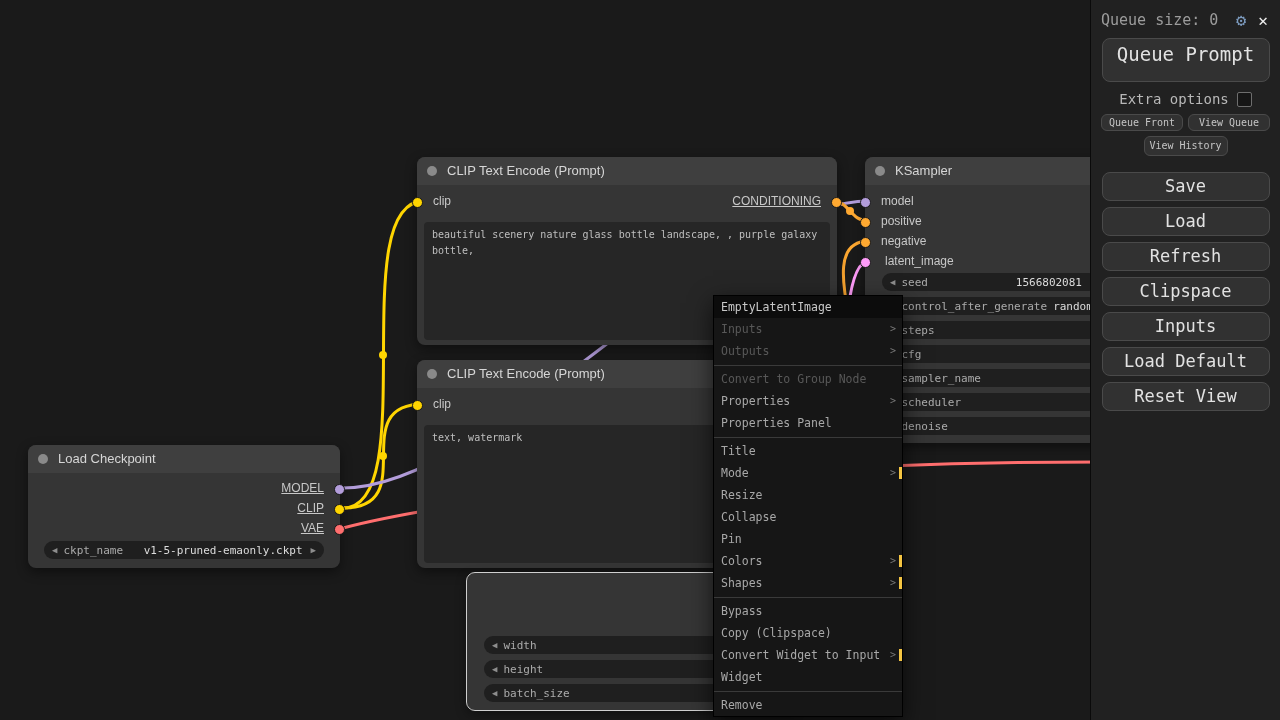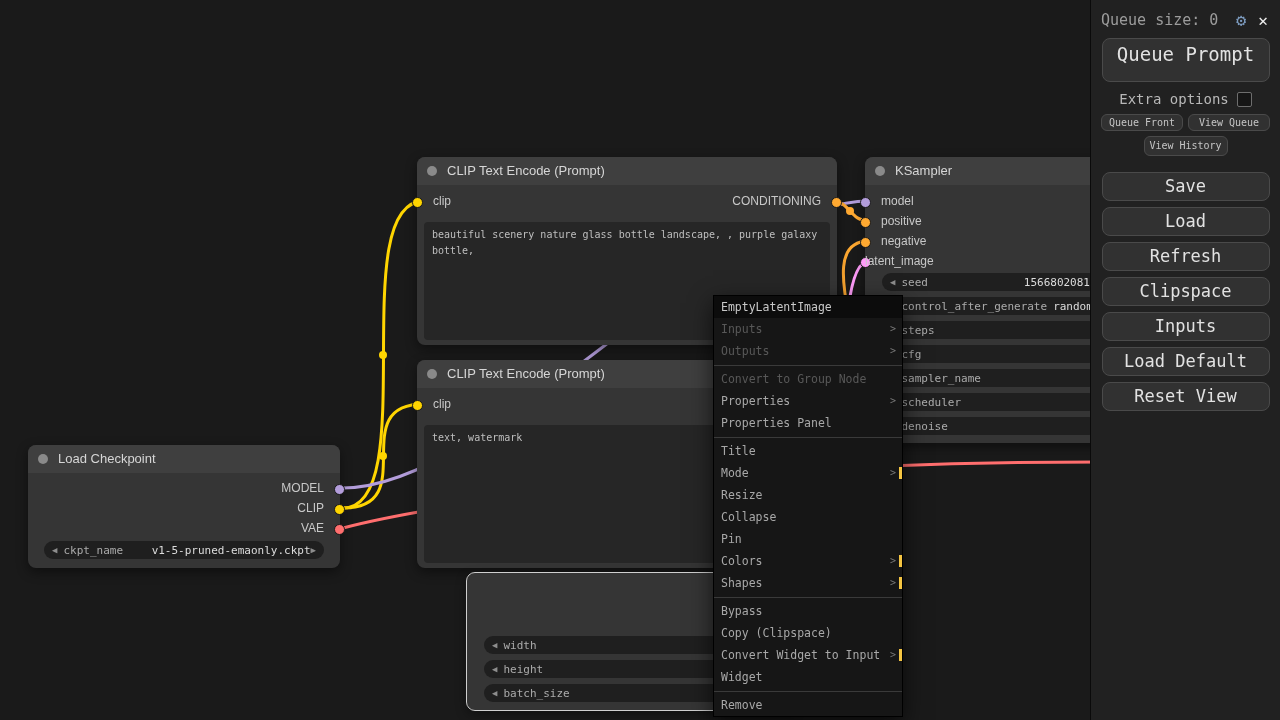--- a/index.html
+++ b/index.html
@@ -15,31 +15,31 @@
         box-shadow:0 4px 12px rgba(0,0,0,.45);}
   .node.selected{outline:1px solid #cfcfcf;}
   .ntitle{position:absolute;left:0;right:0;top:0;height:28px;background:#3f3f3f;
           border-radius:8px 8px 0 0;color:#d6d6d6;font-size:13px;line-height:28px;
           padding-left:30px;box-sizing:border-box;white-space:nowrap;overflow:hidden;}
   .ndot{position:absolute;left:10px;top:9px;width:10px;height:10px;border-radius:50%;
         background:#8a8a8a;}
   .port{position:absolute;width:9px;height:9px;border-radius:50%;border:1px solid #1a1a1a;
         box-sizing:content-box;}
   .plabel{position:absolute;font-size:12px;color:#c8c8c8;line-height:16px;white-space:nowrap;}
-  .plabel.right{text-align:right;}
+  .plabel.right{text-align:right;text-decoration:underline;}
   .ntext{position:absolute;background:#262626;border-radius:4px;color:#bfbfbf;
          font:10px/1.55 "DejaVu Sans Mono",monospace;padding:5px 8px;box-sizing:border-box;
          white-space:pre-wrap;word-break:break-word;overflow:hidden;}
   .widget{position:absolute;height:18px;background:#1f1f1f;border-radius:9px;
           display:flex;align-items:center;font-family:"DejaVu Sans Mono",monospace;
           font-size:11px;color:#ababab;padding:0 8px;box-sizing:border-box;
           white-space:nowrap;overflow:hidden;}
   .warr{color:#8d8d8d;font-size:9px;flex:0 0 auto;}
   .wname{margin:0 6px;flex:0 0 auto;}
-  .wval{margin-left:auto;color:#dcdcdc;flex:0 0 auto;}
+  .wval{margin-left:auto;margin-right:8px;color:#dcdcdc;flex:0 0 auto;}
   
   #ctxmenu{position:absolute;left:713px;top:295px;width:190px;z-index:40;
            background:#161616;border:1px solid #000;box-sizing:border-box;
            font-family:"DejaVu Sans Mono",monospace;font-size:11.5px;color:#a8a8a8;
            box-shadow:0 8px 22px rgba(0,0,0,.65);}
   .ctx-header{height:22px;line-height:22px;background:#0c0c0c;color:#c9c9c9;padding-left:7px;}
   .mi{height:22px;line-height:22px;padding-left:7px;position:relative;cursor:default;}
   .mi.disabled{color:#585858;}
   .mi .arrow{position:absolute;right:6px;top:0;color:#787878;font-size:10px;}
   .mi.accent::after{content:"";position:absolute;right:0;top:5px;width:3px;height:12px;
@@ -130,21 +130,21 @@
     <span class="ndot"></span>
     <span>KSampler</span>
   </div>
   <span class="port" style="left: -5px; top: 40px; background: rgb(179, 157, 219);"></span>
   <span class="plabel" style="left:16px;top:36px">model</span>
   <span class="port" style="left: -5px; top: 60px; background: rgb(255, 169, 49);"></span>
   <span class="plabel" style="left:16px;top:56px">positive</span>
   <span class="port" style="left: -5px; top: 80px; background: rgb(255, 169, 49);"></span>
   <span class="plabel" style="left:16px;top:76px">negative</span>
   <span class="port" style="left: -5px; top: 100px; background: rgb(255, 156, 249);"></span>
-  <span class="plabel" style="left:0;top:96px">latent_image</span>
+  <span class="plabel" style="left:20px;top:96px">latent_image</span>
 
   <div class="widget" style="left:17px;top:116px;width:216px">
     <span class="warr">◀</span>
     <span class="wname">seed</span>
     <span class="wval">1566802081</span>
   </div>
   <div class="widget" style="left:17px;top:140px;width:216px">
     <span class="warr">◀</span>
     <span class="wname">control_after_generate</span>
     <span class="wval">randomize</span>

